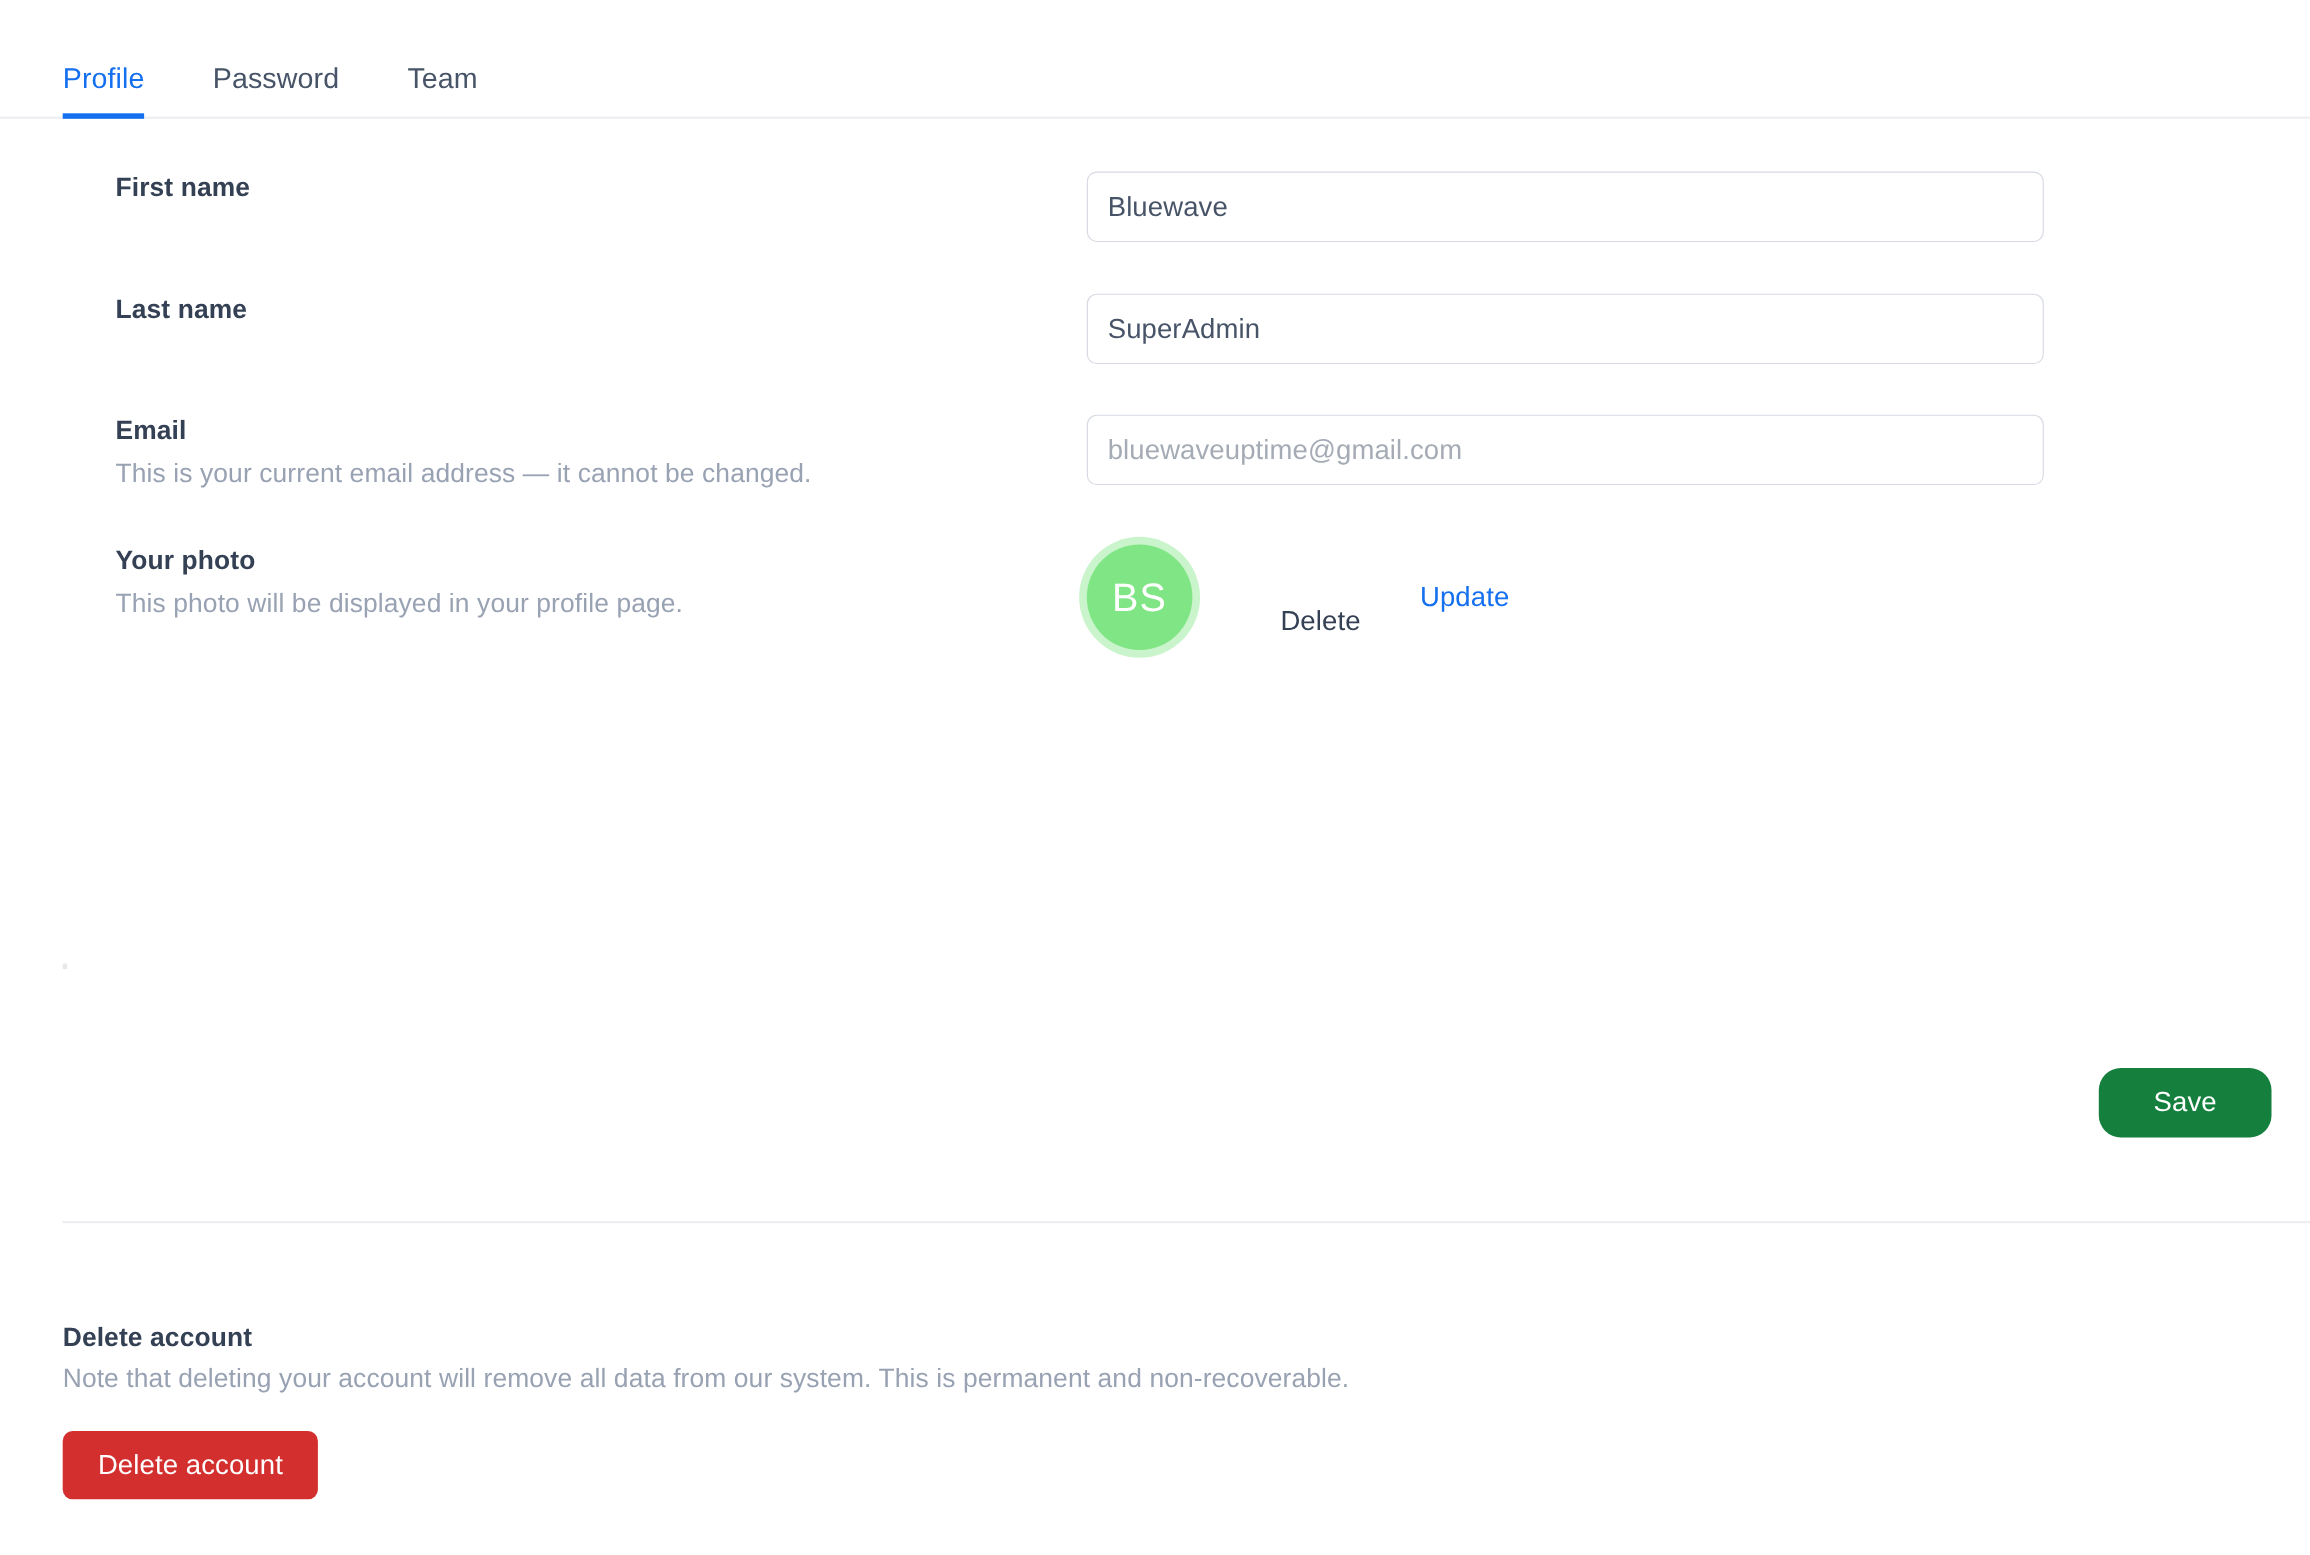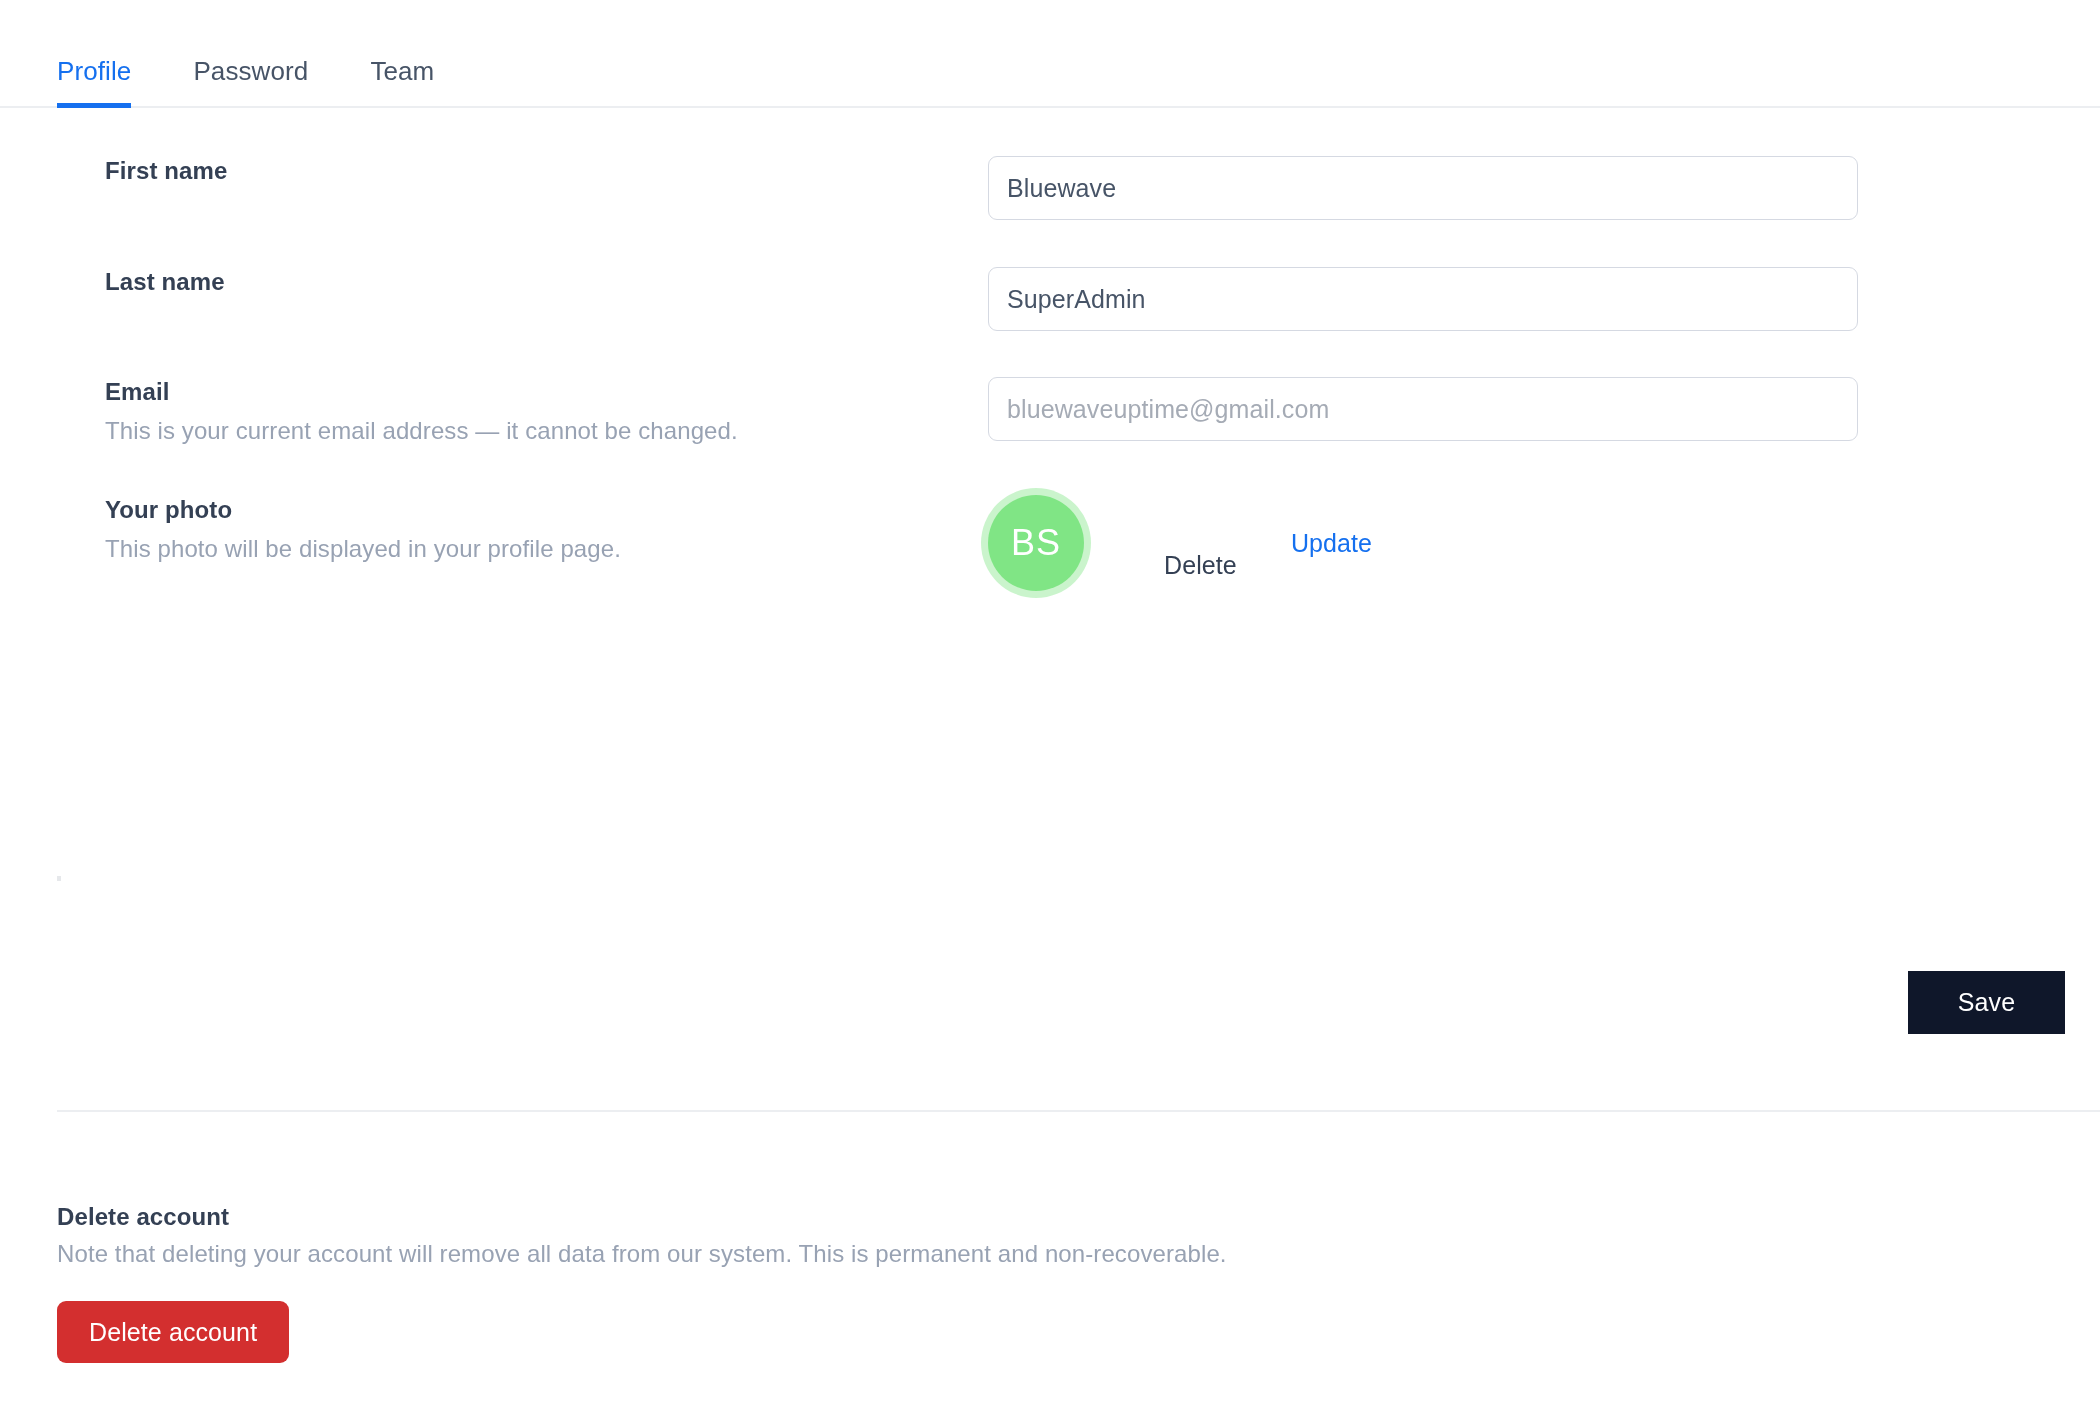--- a/index.html
+++ b/index.html
@@ -176,23 +176,23 @@
     background: #e6e8eb;
   }
 
   
   .save-btn {
     position: absolute;
     left: 1908px;
     top: 971px;
     width: 157px;
     height: 63px;
-    background: #0f172a;
+    background: #15803d;
     border: none;
-    border-radius: 0;
+    border-radius: 20px;
     color: #ffffff;
     font-size: 25px;
     font-family: "Liberation Sans", sans-serif;
     cursor: pointer;
     letter-spacing: 0.1px;
   }
 
   
   .divider {
     position: absolute;

